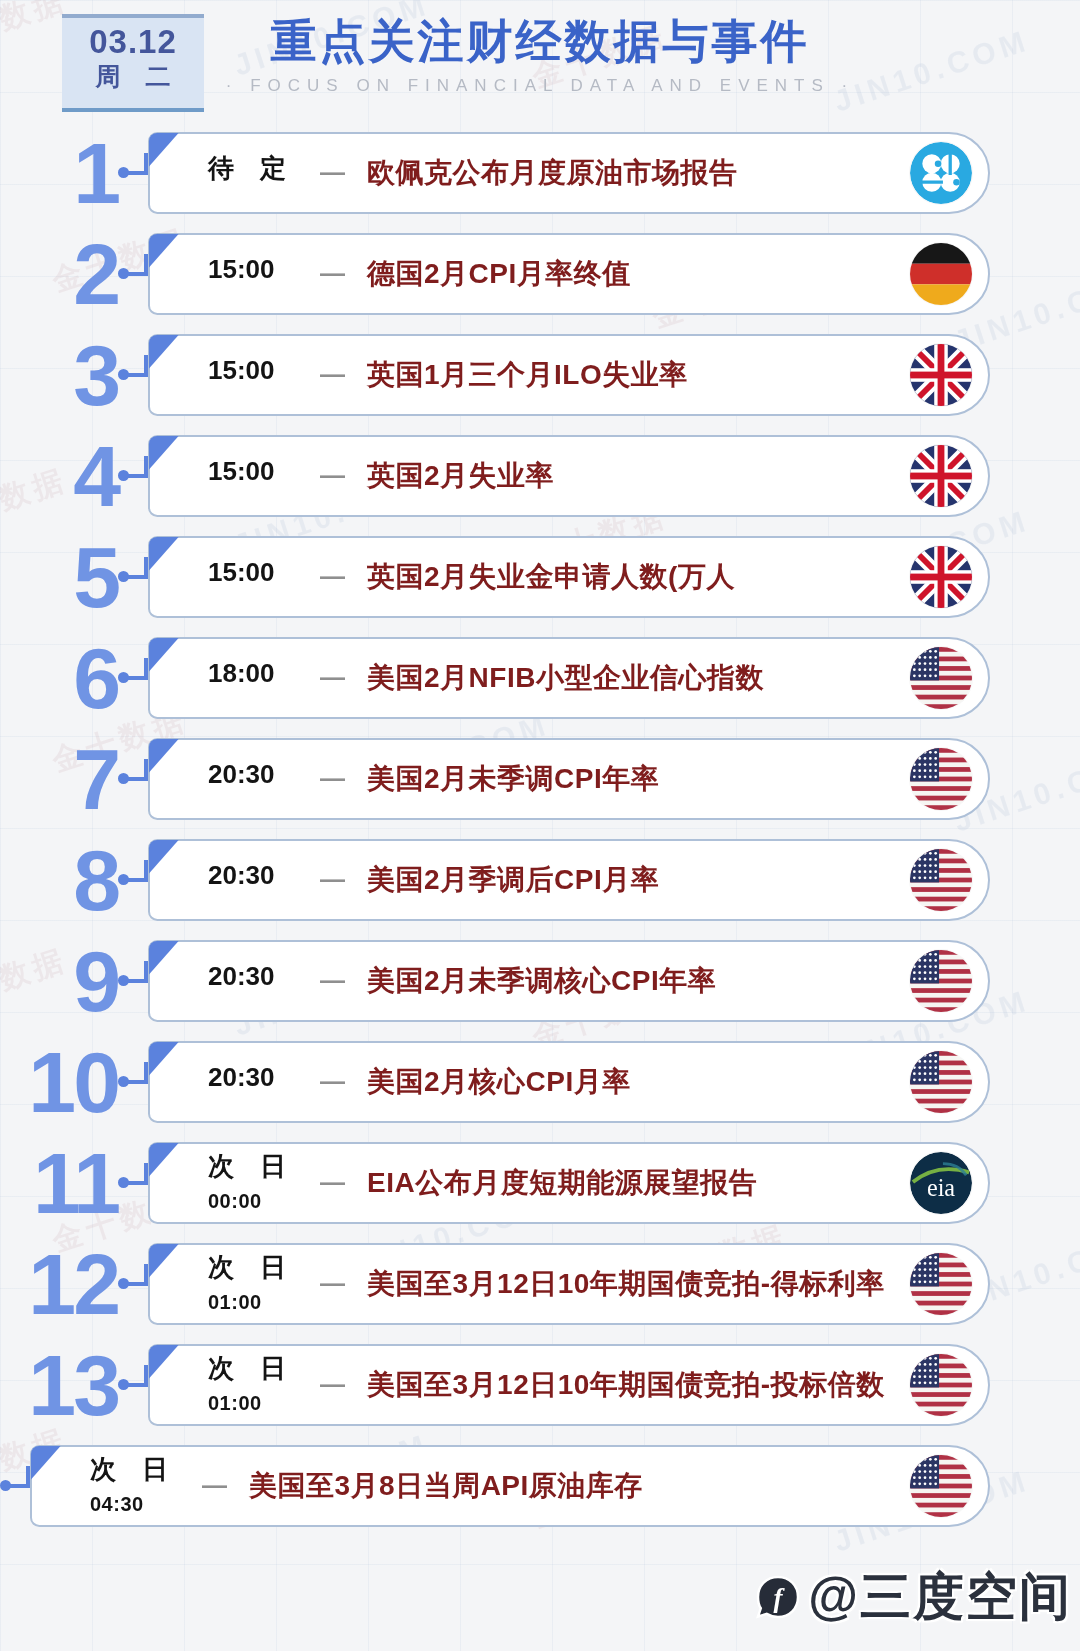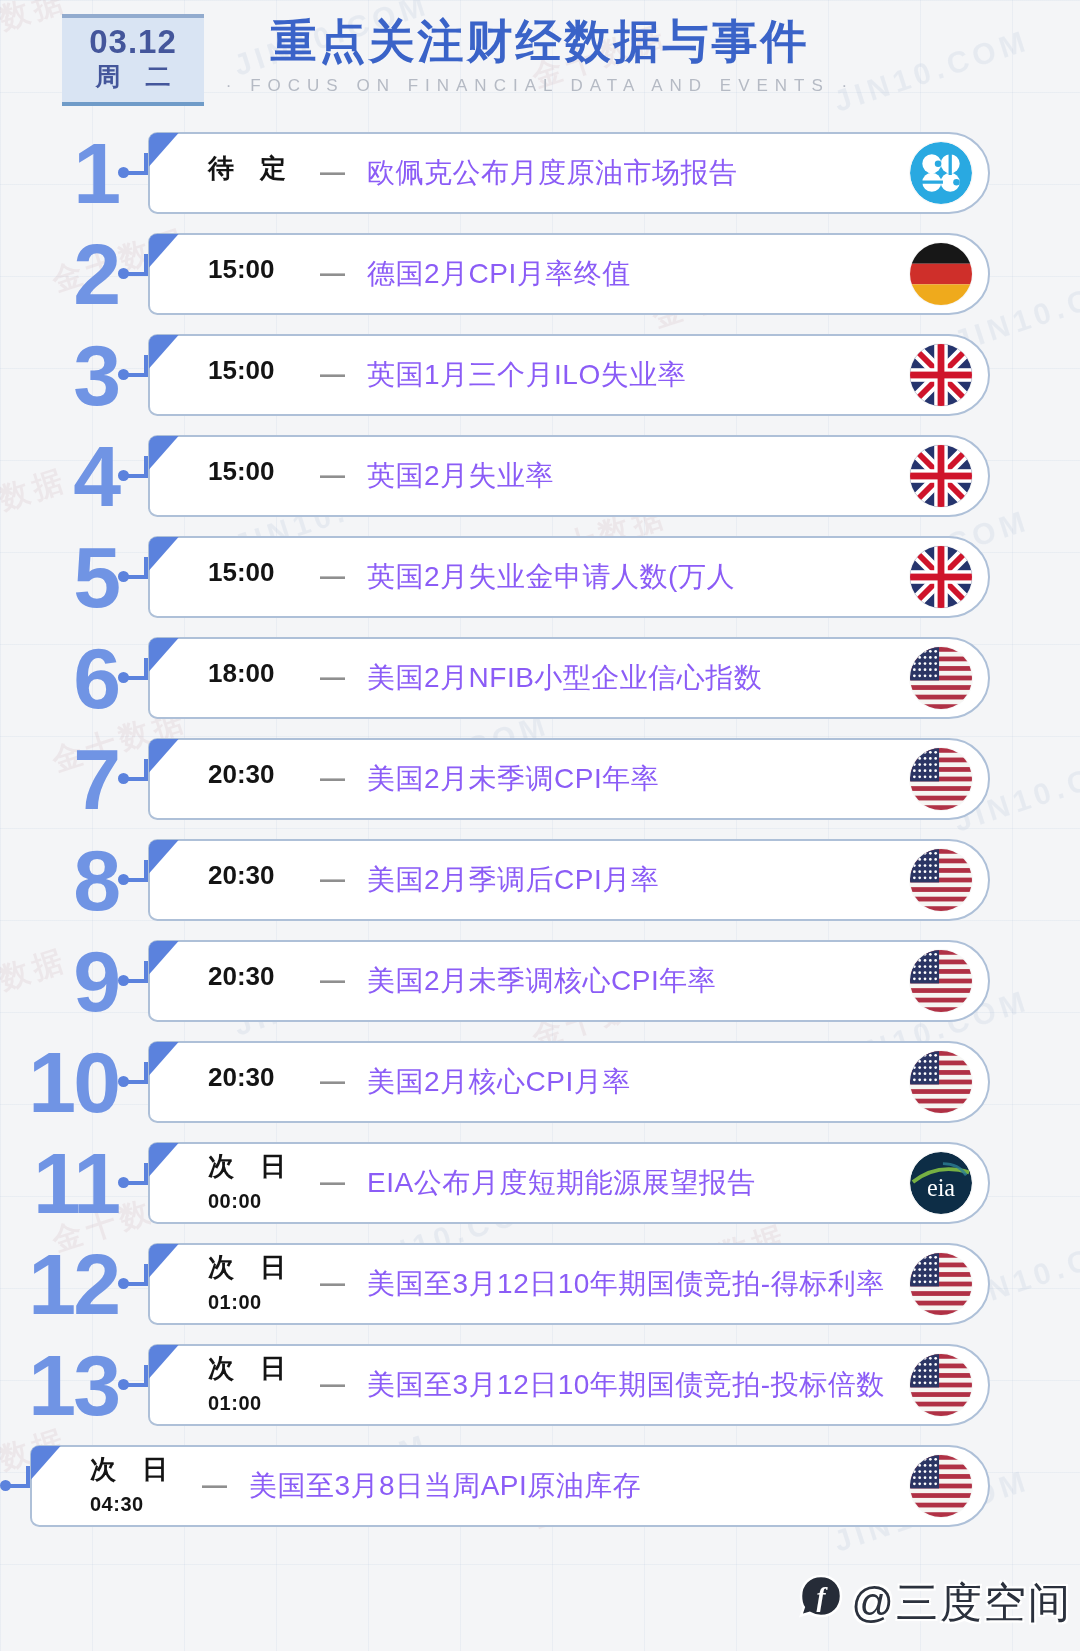--- a/index.html
+++ b/index.html
@@ -14,21 +14,21 @@
   }
   
   .wm-layer{position:absolute;inset:0;pointer-events:none;overflow:hidden;z-index:0;}
   .wm{position:absolute;transform:rotate(-18deg);font-size:30px;font-weight:700;
       letter-spacing:5px;white-space:nowrap;opacity:.12;}
   
   .header{position:absolute;top:0;left:0;right:0;height:118px;z-index:2;}
   .date-badge{
     position:absolute;left:62px;top:14px;width:142px;
     background:#d9e4f3;border-top:4px solid #92abce;border-bottom:4px solid #6f9bc8;
-    padding:7px 12px 12px;box-sizing:border-box;text-align:center;
+    padding:7px 12px 18px;box-sizing:border-box;text-align:center;
   }
   .date-num{font-size:33px;font-weight:800;color:#44569b;letter-spacing:1px;line-height:1.05;}
   .date-week{font-size:25px;font-weight:800;color:#44569b;line-height:1.15;margin-top:2px;}
   .title-block{position:absolute;left:0;right:0;top:16px;text-align:center;}
   .main-title{font-size:46px;font-weight:900;color:#3a63c8;letter-spacing:3px;line-height:1.1;}
   .sub-title{margin-top:9px;font-size:17px;font-weight:400;color:#b5bac4;letter-spacing:7px;}
   
   .events{position:absolute;top:122px;left:0;right:0;z-index:2;}
   .row{height:101px;display:flex;align-items:center;padding-right:90px;}
   .row-num{
@@ -45,29 +45,29 @@
     border:2px solid #aec0d8;border-radius:10px 44px 44px 10px;
     display:flex;align-items:center;padding-left:58px;
   }
   .corner{position:absolute;top:-1px;left:-1px;width:30px;height:34px;background:#5b82dd;
     clip-path:polygon(0 0,100% 0,0 100%);border-top-left-radius:8px;}
   .time{width:102px;flex:none;display:flex;flex-direction:column;justify-content:flex-start;
     font-weight:800;color:#141414;line-height:1.15;}
   .time .t1{font-size:26px;}
   .time .t2{font-size:20px;letter-spacing:.5px;margin-top:8px;}
   .dash{flex:none;margin:0 22px 0 10px;font-size:25px;font-weight:700;color:#8f8f8f;}
-  .label{font-size:28px;font-weight:400;color:#8b5cf6;letter-spacing:.5px;white-space:nowrap;}
+  .label{font-size:28px;font-weight:700;color:#7f1d1d;letter-spacing:.5px;white-space:nowrap;}
   .flag{margin-left:auto;margin-right:16px;width:62px;height:62px;flex:none;border-radius:50%;
     overflow:hidden;box-shadow:0 0 0 1px rgba(0,0,0,.04);text-decoration:underline;}
   .flag svg{display:block;width:100%;height:100%;}
   
   .credit{position:absolute;top:1563px;right:8px;z-index:3;display:flex;align-items:center;gap:6px;}
   .credit-logo{width:48px;height:48px;flex:none;}
-  .credit-text{font-size:42px;font-weight:400;color:#2b313d;letter-spacing:2px;
-    text-shadow:-2px -2px 0 #fff,2px -2px 0 #fff,-2px 2px 0 #fff,2px 2px 0 #fff,0 0 6px #fff;margin-top:12px;}
+  .credit-text{font-size:51px;font-weight:700;color:#2b313d;letter-spacing:2px;
+    text-shadow:-2px -2px 0 #fff,2px -2px 0 #fff,-2px 2px 0 #fff,2px 2px 0 #fff,0 0 6px #fff;}
 </style>
 </head>
 <body>
 
 <div class="page">
 
   <div class="wm-layer" id="wm-layer">
       <span class="wm" style="color: rgb(187, 135, 144); left: -70px; top: 0px;">金十数据</span>
       <span class="wm" style="color: rgb(138, 163, 198); left: 230px; top: 18px;">JIN10.COM</span>
       <span class="wm" style="color: rgb(187, 135, 144); left: 530px; top: 36px;">金十数据</span>

